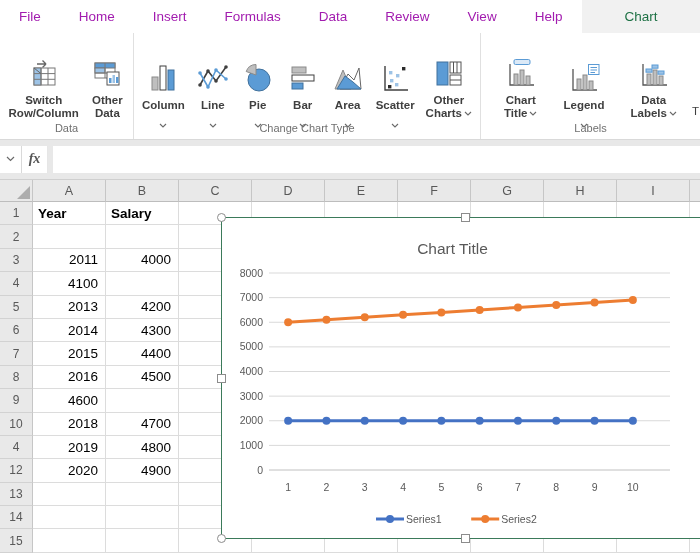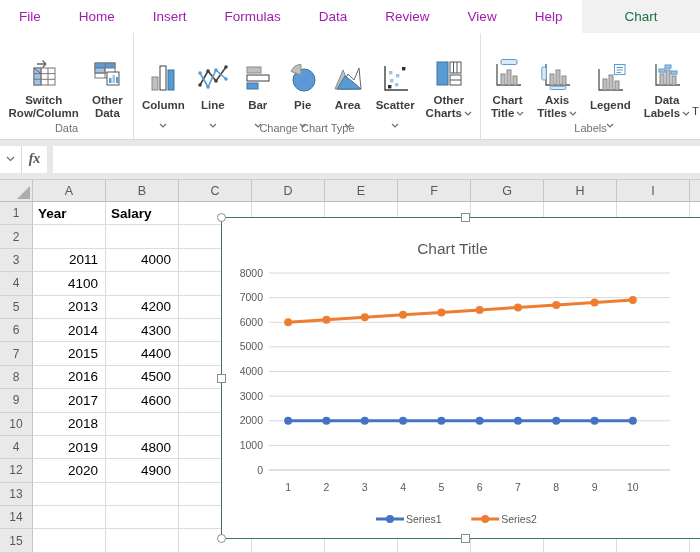--- a/index.html
+++ b/index.html
@@ -163,41 +163,41 @@
               <div class="btn-label">
                 <div>Line</div>
               </div>
               <div class="chev-below"><svg width="8" height="6">
                   <polyline points="1,1 4,4 7,1" stroke="#6a6a6a" stroke-width="1.1" fill="none"></polyline>
                 </svg></div>
             </div>
             <div class="ribbon-btn">
               <div class="icon">
                 <svg width="34" height="34" viewBox="0 0 34 34">
+   <circle cx="18" cy="18" r="11" fill="#5b9bd5" stroke="#41719c"></circle>
+   <path d="M15 13 L15 2.5 A10.5 10.5 0 0 0 5.2 9.5 Z" fill="#bfbfbf" stroke="#8a8a8a"></path>
+                </svg>
+              </div>
+              <div class="btn-label">
+                <div>Pie</div>
+              </div>
+              <div class="chev-below"><svg width="8" height="6">
+                  <polyline points="1,1 4,4 7,1" stroke="#6a6a6a" stroke-width="1.1" fill="none"></polyline>
+                </svg></div>
+            </div>
+            <div class="ribbon-btn">
+              <div class="icon">
+                <svg width="34" height="34" viewBox="0 0 34 34">
    <rect x="6" y="5" width="14" height="6" fill="#bfbfbf" stroke="#8a8a8a"></rect>
    <rect x="6" y="13" width="22" height="6" fill="#fff" stroke="#3f3f3f"></rect>
    <rect x="6" y="21" width="11" height="6" fill="#5b9bd5" stroke="#41719c"></rect>
                 </svg>
               </div>
               <div class="btn-label">
                 <div>Bar</div>
-              </div>
-              <div class="chev-below"><svg width="8" height="6">
-                  <polyline points="1,1 4,4 7,1" stroke="#6a6a6a" stroke-width="1.1" fill="none"></polyline>
-                </svg></div>
-            </div>
-            <div class="ribbon-btn">
-              <div class="icon">
-                <svg width="34" height="34" viewBox="0 0 34 34">
-   <circle cx="18" cy="18" r="11" fill="#5b9bd5" stroke="#41719c"></circle>
-   <path d="M15 13 L15 2.5 A10.5 10.5 0 0 0 5.2 9.5 Z" fill="#bfbfbf" stroke="#8a8a8a"></path>
-                </svg>
-              </div>
-              <div class="btn-label">
-                <div>Pie</div>
               </div>
               <div class="chev-below"><svg width="8" height="6">
                   <polyline points="1,1 4,4 7,1" stroke="#6a6a6a" stroke-width="1.1" fill="none"></polyline>
                 </svg></div>
             </div>
             <div class="ribbon-btn">
               <div class="icon">
                 <svg width="34" height="34" viewBox="0 0 34 34">
    <path d="M4 27 L12 8 L20 27 Z" fill="#bfbfbf" stroke="#8a8a8a"></path>
    <path d="M9 27 L17 12 L23 18 L28 6 L30 27 Z" fill="#fff" stroke="#666"></path>
@@ -258,38 +258,20 @@
   <path d="M5 6 L5 27 L29 27" stroke="#555" stroke-width="1.3" fill="none"></path>
   <rect x="9" y="16" width="4" height="11" fill="#bfbfbf" stroke="#8a8a8a"></rect>
   <rect x="15" y="12" width="4" height="15" fill="#bfbfbf" stroke="#8a8a8a"></rect>
   <rect x="21" y="18" width="4" height="9" fill="#bfbfbf" stroke="#8a8a8a"></rect>
                   <rect x="9" y="1.5" width="16" height="5" rx="1.5" fill="#dbe9f7" stroke="#5b9bd5"></rect>
                 </svg>
               </div>
               <div class="btn-label">
                 <div>Chart</div>
                 <div>Title<span class="chev-inline"><svg width="8" height="6">
-                      <polyline points="1,1 4,4 7,1" stroke="#6a6a6a" stroke-width="1.1" fill="none"></polyline>
-                    </svg></span></div>
-              </div>
-            </div>
-            <div class="ribbon-btn">
-              <div class="icon">
-                <svg width="32" height="32" viewBox="0 0 32 32">
-  <path d="M5 6 L5 27 L29 27" stroke="#555" stroke-width="1.3" fill="none"></path>
-  <rect x="9" y="16" width="4" height="11" fill="#bfbfbf" stroke="#8a8a8a"></rect>
-  <rect x="15" y="12" width="4" height="15" fill="#bfbfbf" stroke="#8a8a8a"></rect>
-  <rect x="21" y="18" width="4" height="9" fill="#bfbfbf" stroke="#8a8a8a"></rect>
-                  <rect x="0.8" y="9" width="4.5" height="13" rx="1.5" fill="#dbe9f7" stroke="#5b9bd5"></rect>
-   <rect x="9" y="28.2" width="16" height="3.3" rx="1.5" fill="#dbe9f7" stroke="#5b9bd5"></rect>
-                </svg>
-              </div>
-              <div class="btn-label">
-                <div>Axis</div>
-                <div>Titles<span class="chev-inline"><svg width="8" height="6">
                       <polyline points="1,1 4,4 7,1" stroke="#6a6a6a" stroke-width="1.1" fill="none"></polyline>
                     </svg></span></div>
               </div>
             </div>
             <div class="ribbon-btn">
               <div class="icon">
                 <svg width="32" height="32" viewBox="0 0 32 32">
   <path d="M5 6 L5 27 L29 27" stroke="#555" stroke-width="1.3" fill="none"></path>
   <rect x="9" y="16" width="4" height="11" fill="#bfbfbf" stroke="#8a8a8a"></rect>
   <rect x="15" y="12" width="4" height="15" fill="#bfbfbf" stroke="#8a8a8a"></rect>
@@ -453,34 +435,34 @@
         <div class="cell"></div>
         <div class="cell"></div>
         <div class="cell"></div>
         <div class="cell"></div>
         <div class="cell"></div>
         <div class="cell"></div>
         <div class="cell"></div>
       </div>
       <div class="g-row">
         <div class="row-h">9</div>
-        <div class="cell right">2017</div>
         <div class="cell right">4600</div>
         <div class="cell"></div>
         <div class="cell"></div>
         <div class="cell"></div>
         <div class="cell"></div>
         <div class="cell"></div>
         <div class="cell"></div>
         <div class="cell"></div>
         <div class="cell"></div>
       </div>
       <div class="g-row">
         <div class="row-h">10</div>
         <div class="cell right">2018</div>
+        <div class="cell right">4700</div>
         <div class="cell"></div>
         <div class="cell"></div>
         <div class="cell"></div>
         <div class="cell"></div>
         <div class="cell"></div>
         <div class="cell"></div>
         <div class="cell"></div>
         <div class="cell"></div>
       </div>
       <div class="g-row">

